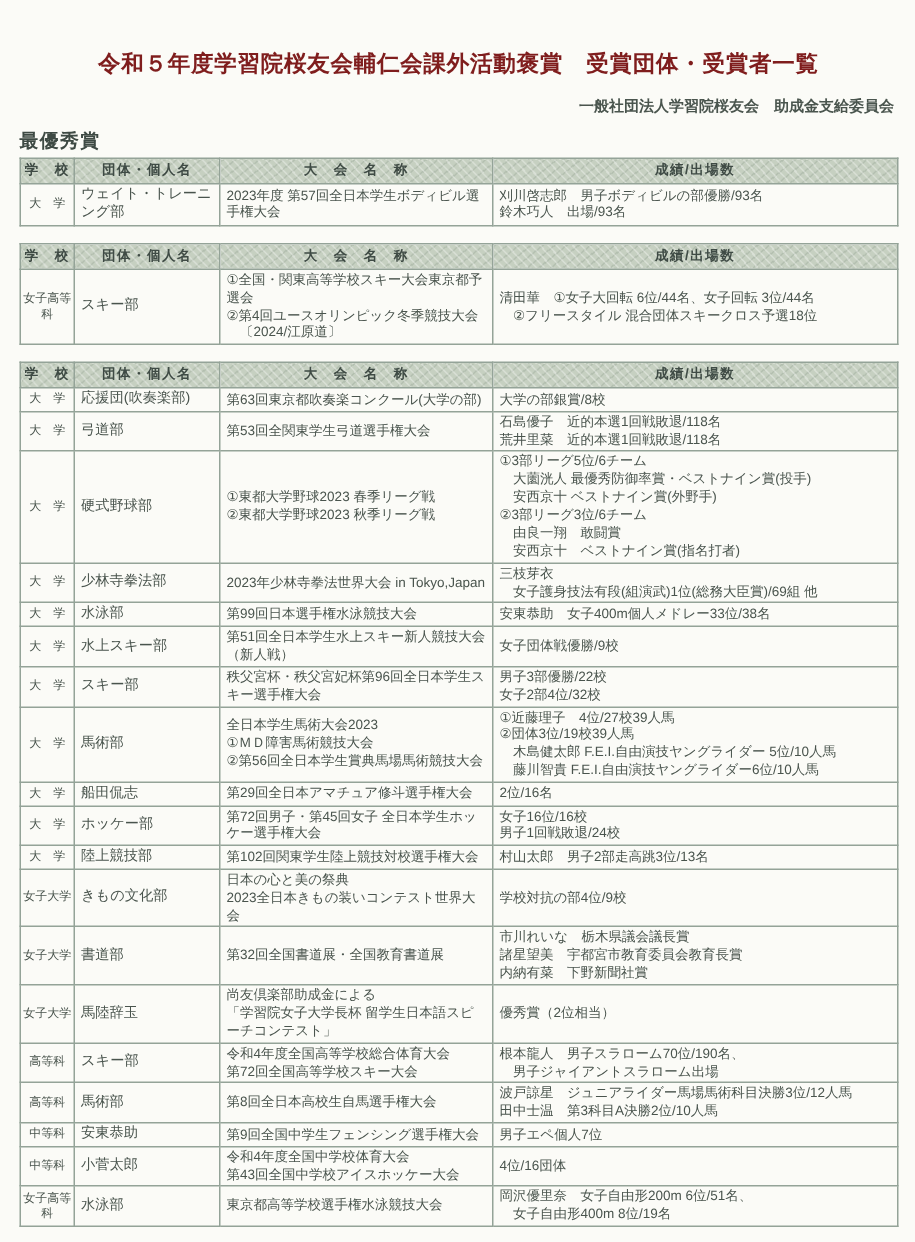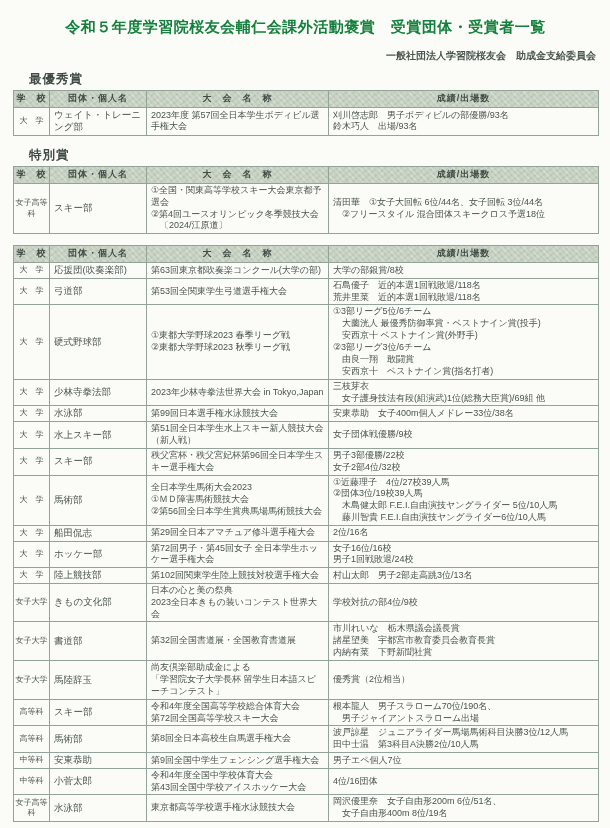--- a/index.html
+++ b/index.html
@@ -6,30 +6,30 @@
   body{
     width:610px;height:828px;
     background:#fbfbf7;
     font-family:"Liberation Sans","DejaVu Sans",sans-serif;
     color:#49544d;
     overflow:hidden;
   }
   .page{box-sizing:border-box;width:610px;padding:10px 12px 8px 13px;}
   .title{
     font-size:15px;font-weight:bold;text-align:center;
-    margin:8px 0 12px;color:#15803d;letter-spacing:.5px;
+    margin:23px 0 12px;color:#7f1d1d;letter-spacing:.5px;
   }
   .subtitle{
     text-align:right;font-size:10px;color:#4a554e;
     margin:0 2px 2px 0;font-weight:bold;
   }
   .section{margin-bottom:11px;}
   .section-heading{
     font-weight:bold;font-size:12.5px;color:#3e4a44;
-    margin:8px 16px 2px;letter-spacing:1px;
+    margin:8px 0 2px;letter-spacing:1px;
   }
   table{border-collapse:collapse;width:585px;table-layout:fixed;}
   th,td{
     border:1px solid #94a398;
     padding:1px 4px;
     font-size:9px;line-height:1.32;
     vertical-align:middle;
     overflow:hidden;
   }
   th{
@@ -82,21 +82,20 @@
               </td>
               <td class="result">
                 <div class="line">刈川啓志郎　男子ボディビルの部優勝/93名</div>
                 <div class="line">鈴木巧人　出場/93名</div>
               </td>
             </tr>
           </tbody>
         </table>
       </div>
       <div class="section">
-        <div class="section-heading">特別賞</div>
         <table class="awards">
           <colgroup>
             <col class="c-school">
             <col class="c-group">
             <col class="c-comp">
             <col class="c-result">
           </colgroup>
           <thead>
             <tr>
               <th>学　校</th>

